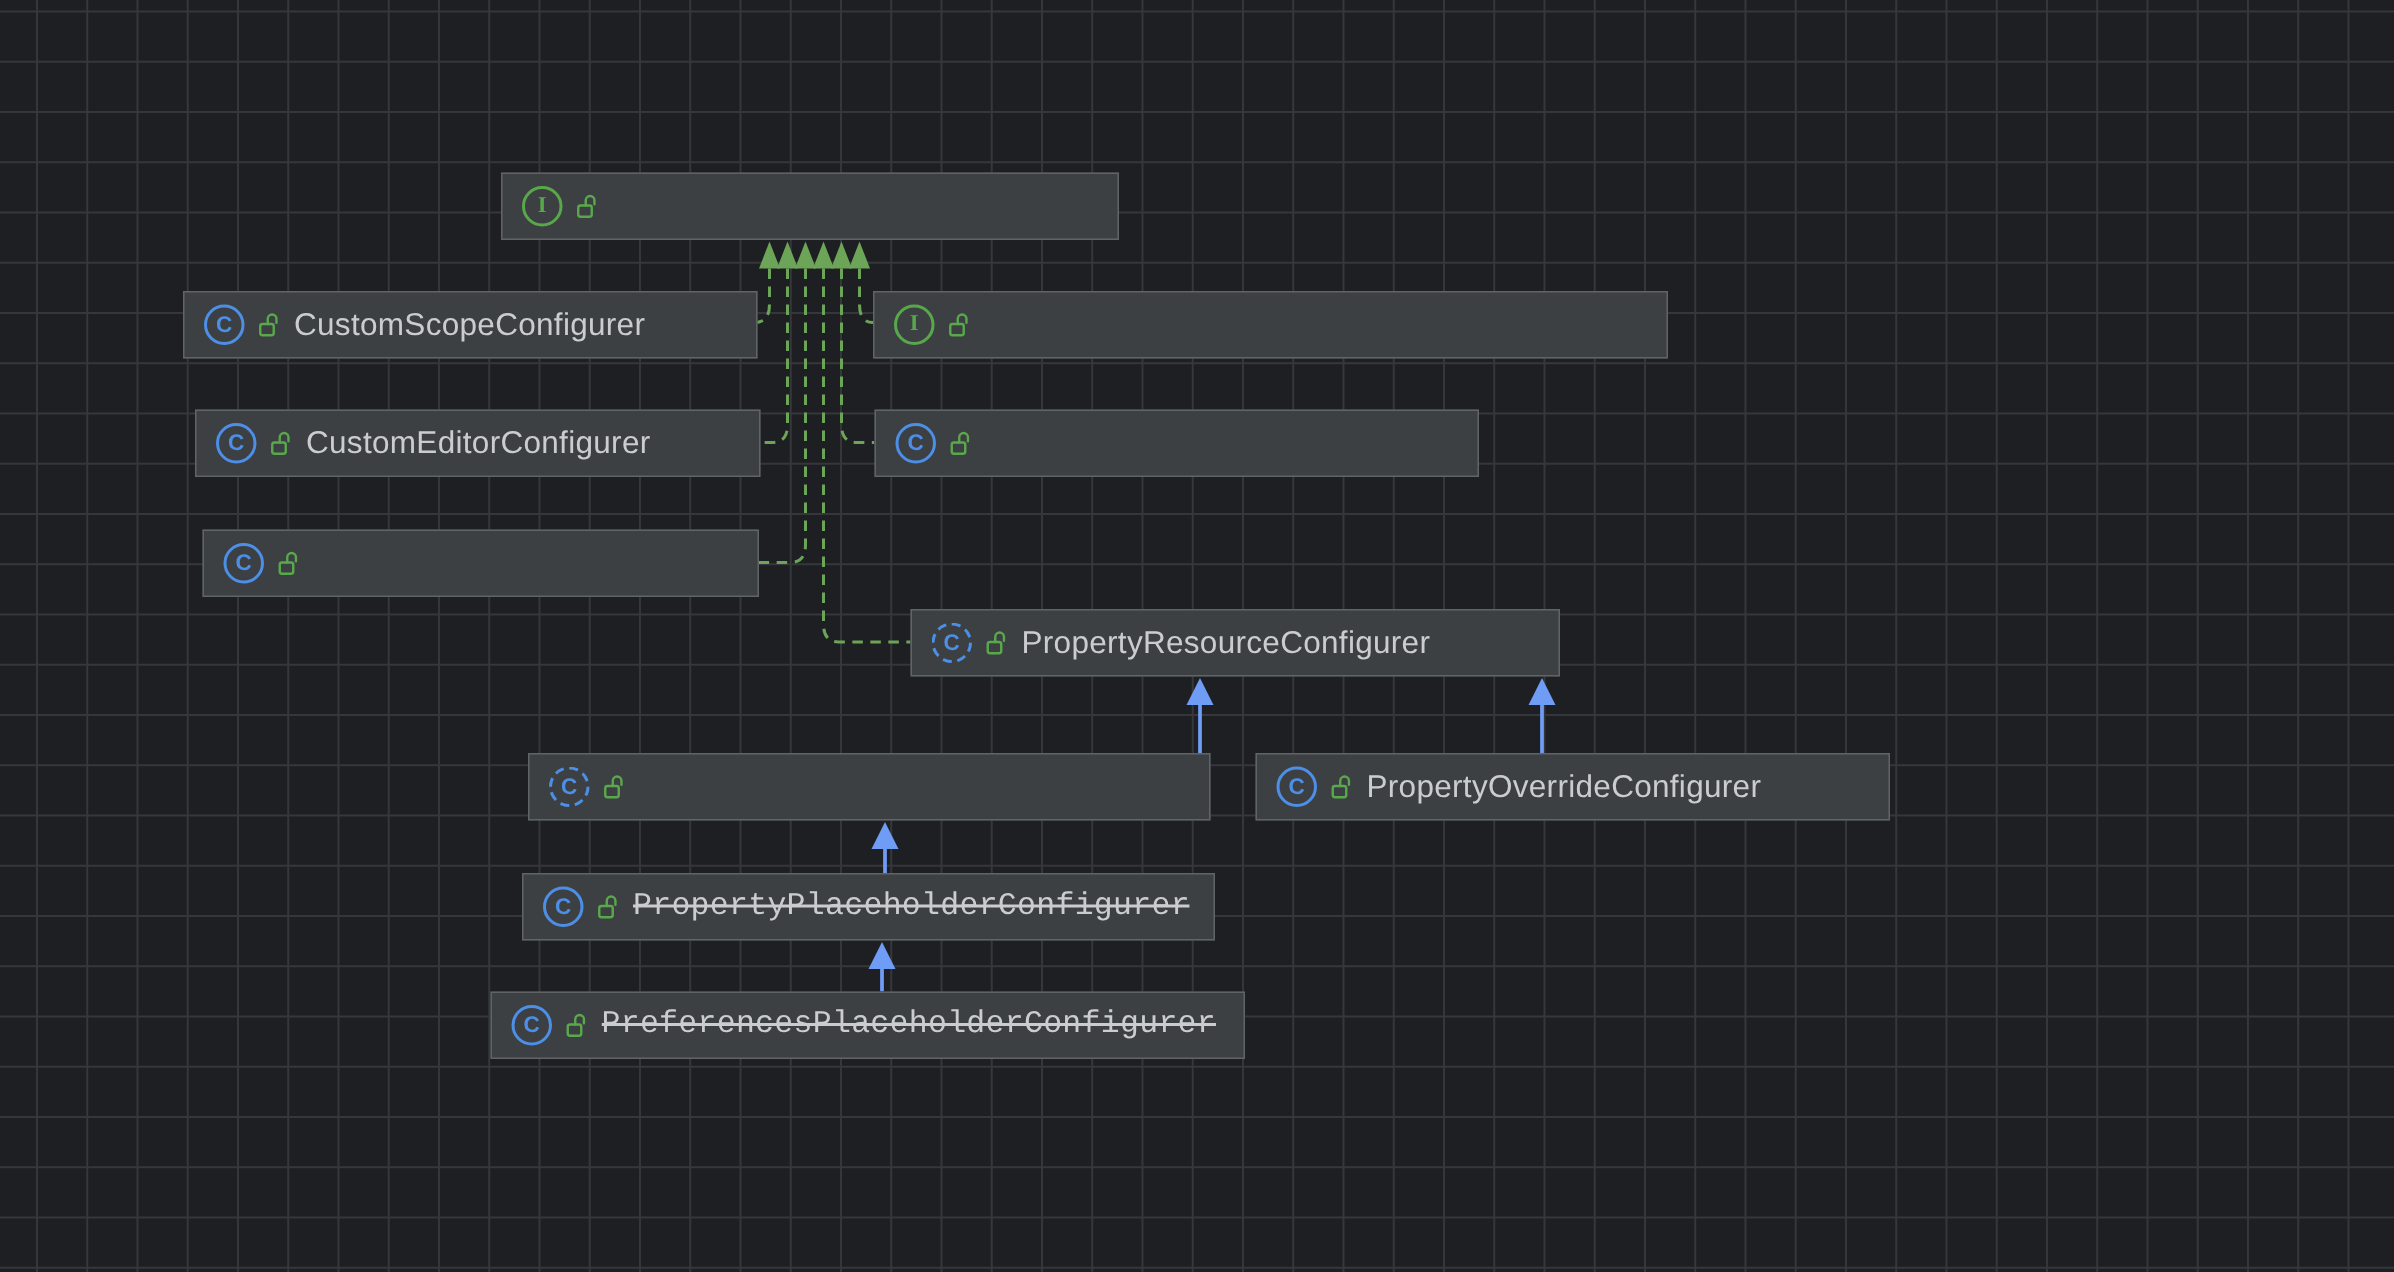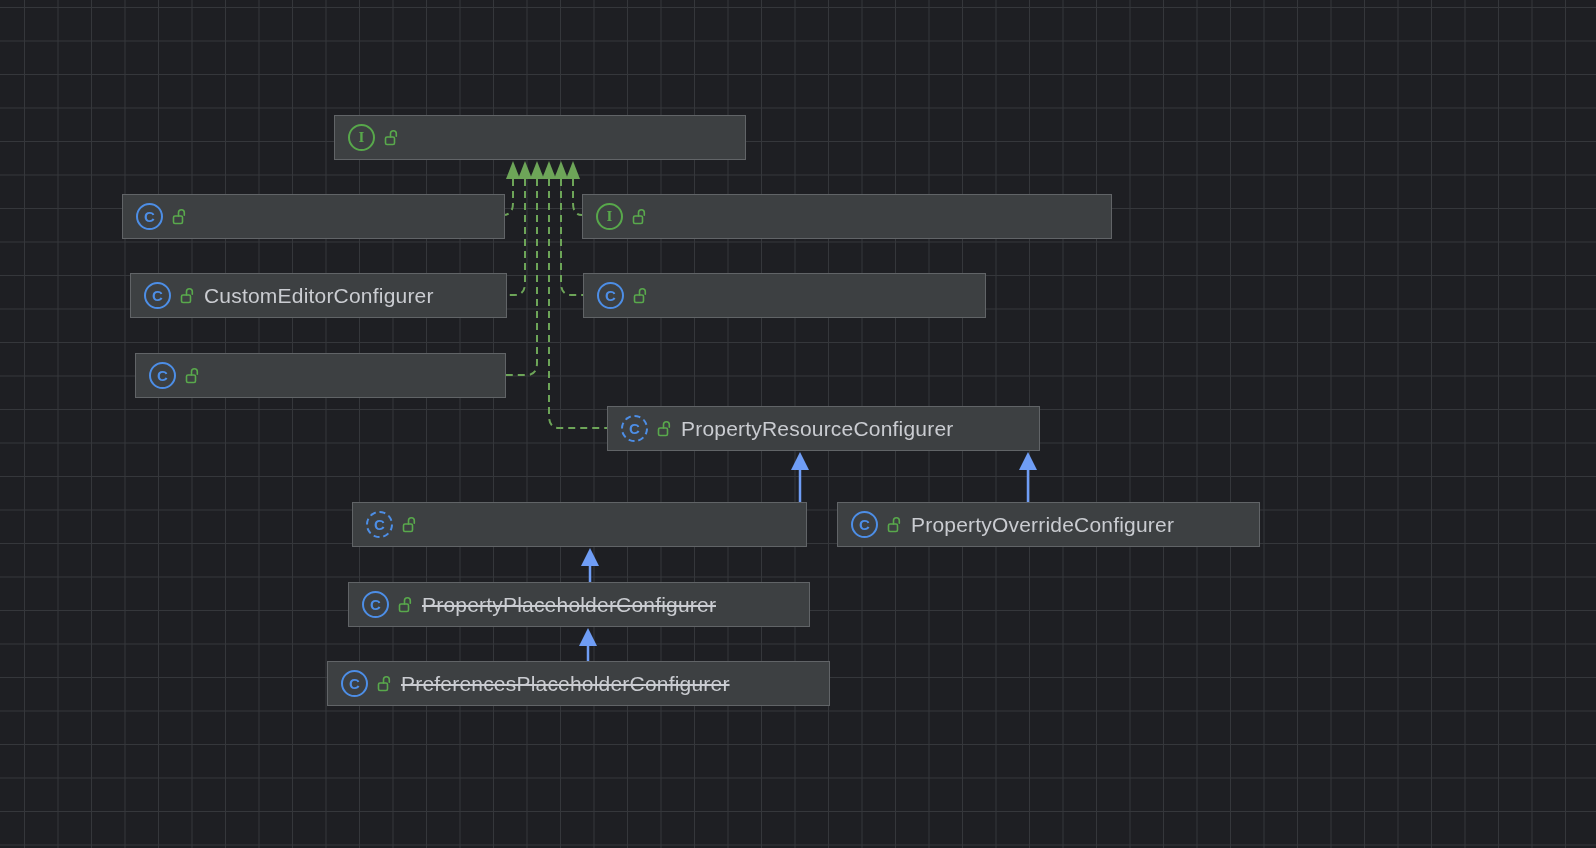--- a/index.html
+++ b/index.html
@@ -28,21 +28,21 @@
   .badge{
     width:23px;height:23px;border-radius:50%;
     display:flex;align-items:center;justify-content:center;
     font-size:15px;font-weight:bold;flex:0 0 auto;line-height:1;
   }
   .badge.iface{border:2px solid #58a84b;color:#58a84b;font-family:"Liberation Serif",serif;}
   .badge.cls{border:2px solid #4d8ee6;color:#4d8ee6;}
   .badge.abstract{border:2px dashed #4d8ee6;color:#4d8ee6;}
   .lock{display:flex;align-items:center;flex:0 0 auto;}
   .lbl{overflow:hidden;text-overflow:clip;}
-  .lbl.deprecated{text-decoration:line-through;text-decoration-thickness:2px;}
+  .lbl.deprecated{text-decoration:line-through;text-decoration-thickness:2px;font-family:Liberation Mono, monospace;}
 </style>
 </head>
 <body>
 
 <div class="canvas">
 
   <svg class="edges" width="1596" height="848" viewBox="0 0 1596 848">
 
     <g stroke="#6da558" stroke-width="2" fill="none" stroke-dasharray="7 5">
       <path d="M513,179 L513,203 Q513,215 503,215 L505,215"></path>
@@ -86,20 +86,21 @@
   </div>
 
   <div class="node" style="left:122px;top:194px;width:383px;">
     <span class="badge cls">C</span>
     <span class="lock">
       <svg width="15" height="17" viewBox="0 0 15 17">
           <rect x="1.5" y="8" width="9" height="7.5" rx="1.5" fill="none" stroke="#59a94c" stroke-width="1.6"></rect>
           <path d="M6.5,8 V4.6 a2.9,2.9 0 0 1 5.8,0 V7.2" fill="none" stroke="#59a94c" stroke-width="1.6" stroke-linecap="round"></path>
         </svg>
     </span>
+    <span class="lbl">CustomScopeConfigurer</span>
   </div>
 
   <div class="node" style="left:582px;top:194px;width:530px;">
     <span class="badge iface">I</span>
     <span class="lock">
       <svg width="15" height="17" viewBox="0 0 15 17">
           <rect x="1.5" y="8" width="9" height="7.5" rx="1.5" fill="none" stroke="#59a94c" stroke-width="1.6"></rect>
           <path d="M6.5,8 V4.6 a2.9,2.9 0 0 1 5.8,0 V7.2" fill="none" stroke="#59a94c" stroke-width="1.6" stroke-linecap="round"></path>
         </svg>
     </span>

